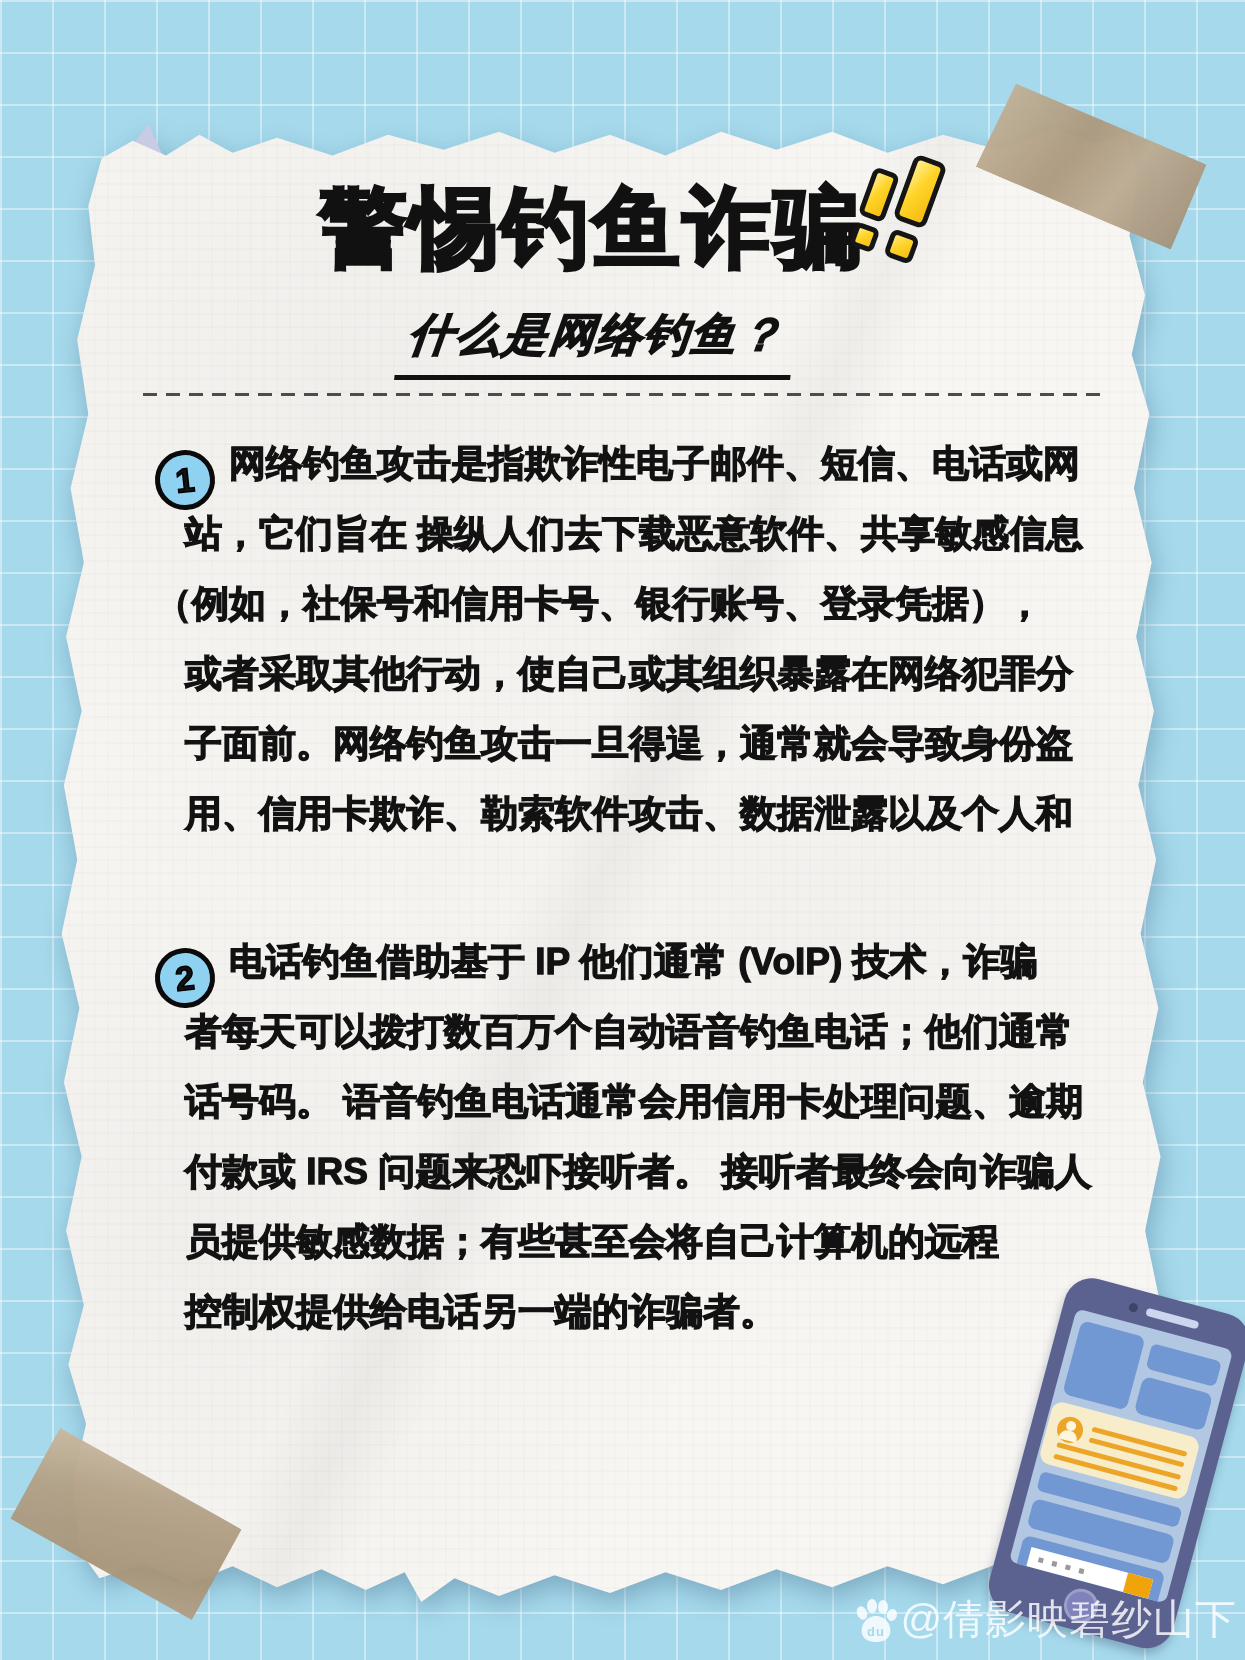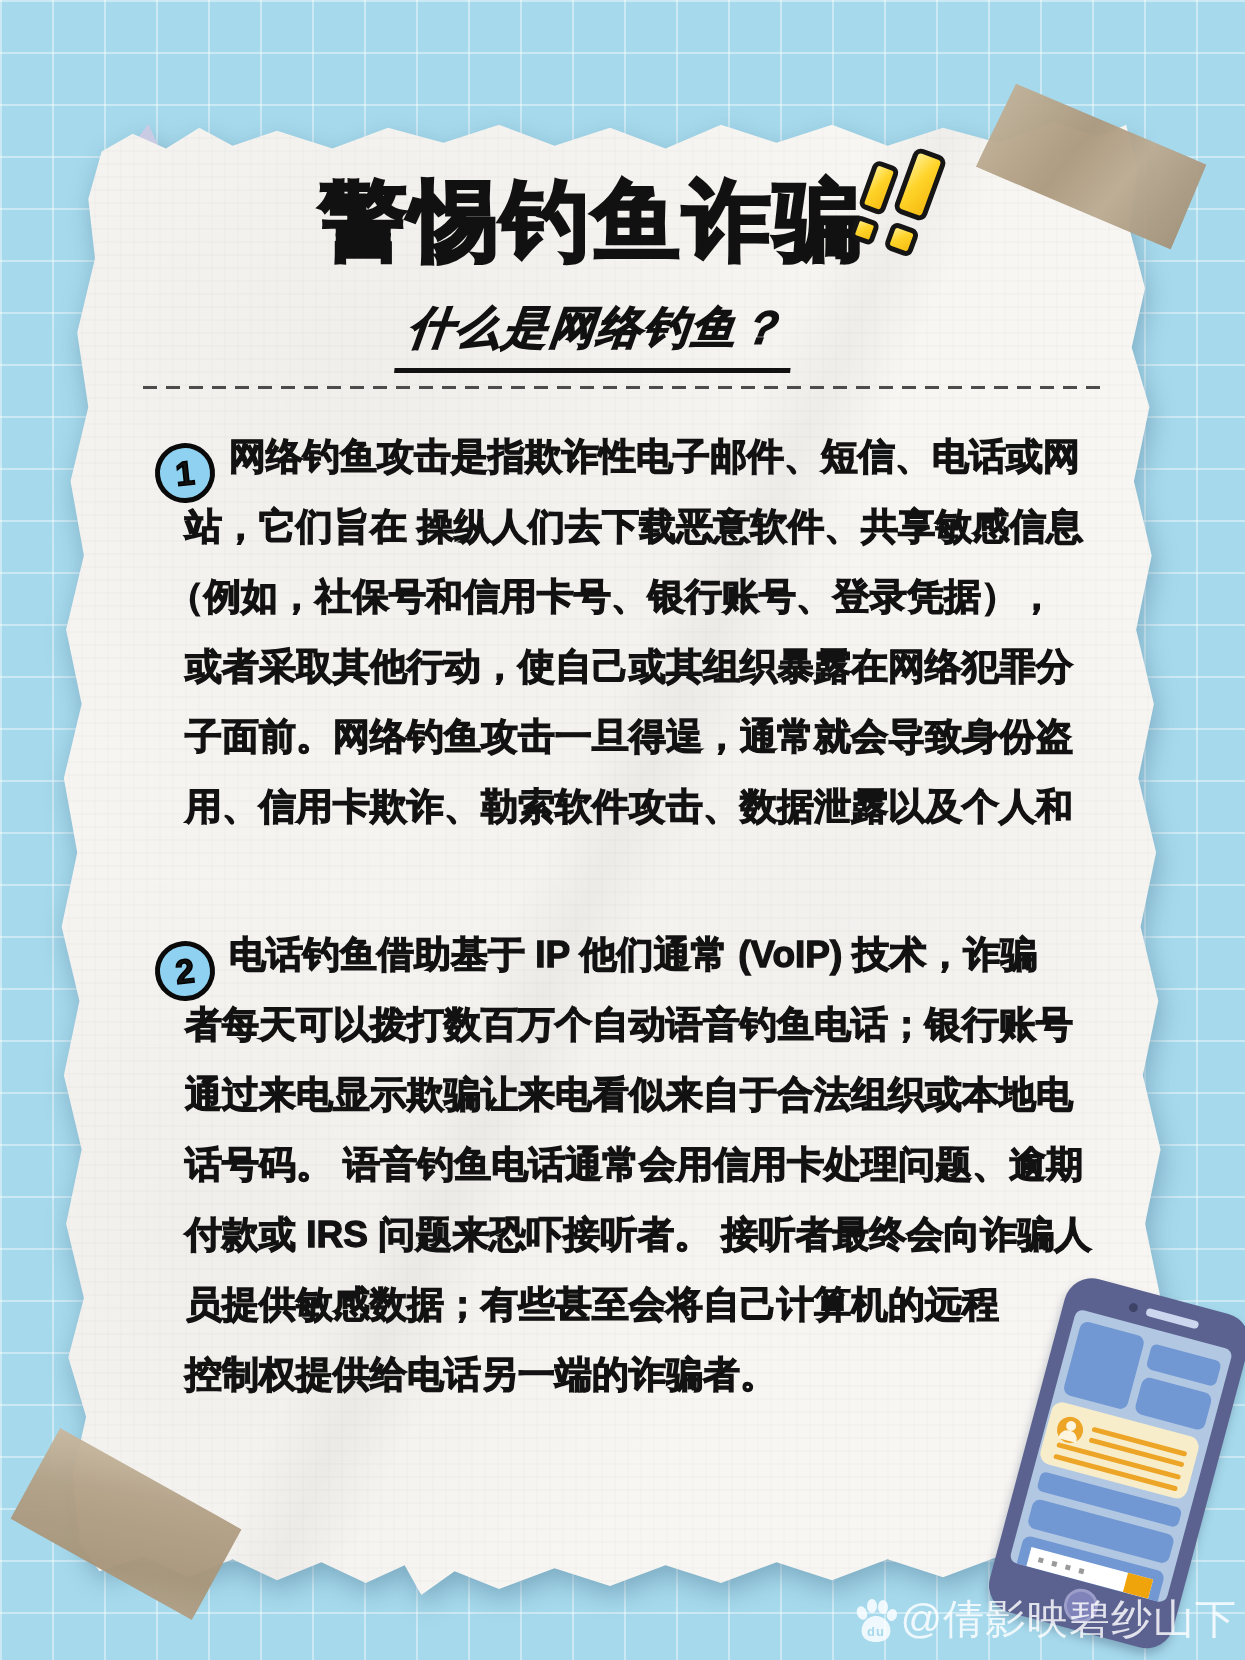--- a/index.html
+++ b/index.html
@@ -13,21 +13,21 @@
     background-size:52px 52px;
   }
   .stage{position:absolute;inset:0;}
 
   
   .paper-wrap{position:absolute;left:0;top:0;width:1245px;height:1660px;
     filter:drop-shadow(3px 10px 12px rgba(60,100,130,.38));z-index:2;}
   .fold-bit{position:absolute;left:126px;top:124px;width:36px;height:30px;
     background:#c9cae4;clip-path:polygon(0 100%,62% 0,100% 100%);}
   .paper{
-    position:absolute;left:55px;top:110px;width:1110px;height:1485px;
+    position:absolute;left:55px;top:117px;width:1110px;height:1485px;
     background-color:#f8f6f3;
     background-image:
       linear-gradient(115deg, transparent 46%, rgba(0,0,0,.035) 50%, transparent 54%),
       radial-gradient(circle at 28% 18%, rgba(0,0,0,.03), transparent 38%),
       radial-gradient(circle at 70% 55%, rgba(0,0,0,.025), transparent 42%),
       radial-gradient(circle at 15% 75%, rgba(0,0,0,.03), transparent 35%),
       repeating-linear-gradient(0deg, rgba(0,0,0,.016) 0 2px, transparent 2px 13px),
       repeating-linear-gradient(90deg, rgba(0,0,0,.013) 0 2px, transparent 2px 13px);
     clip-path:polygon(
       4.2% 2.8%,7% 1.6%,10% 2.6%,13% 1.2%,16% 2.4%,20% 1.4%,25% 2.6%,30% 1.2%,
@@ -141,30 +141,29 @@
 
       <div class="subtitle-row">
         <span class="subtitle">什么是网络钓鱼？</span>
       </div>
 
       <div class="divider"></div>
 
       <div class="para para1">
         <div class="line"><span class="badge">1</span><span>网络钓鱼攻击是指欺诈性电子邮件、短信、电话或网</span></div>
         <div class="line cont">站，它们旨在 操纵人们去下载恶意软件、共享敏感信息</div>
-        <div class="line cont" style="margin-left:12px;">（例如，社保号和信用卡号、银行账号、登录凭据），</div>
+        <div class="line cont" style="margin-left:0;">（例如，社保号和信用卡号、银行账号、登录凭据），</div>
         <div class="line cont">或者采取其他行动，使自己或其组织暴露在网络犯罪分</div>
         <div class="line cont">子面前。网络钓鱼攻击一旦得逞，通常就会导致身份盗</div>
         <div class="line cont">用、信用卡欺诈、勒索软件攻击、数据泄露以及个人和</div>
       </div>
 
       <div class="para para2">
         <div class="line"><span class="badge">2</span><span>电话钓鱼借助基于 IP 他们通常 (VoIP) 技术，诈骗</span></div>
-        <div class="line cont">者每天可以拨打数百万个自动语音钓鱼电话；银行账号</div>
-        <div class="line cont">通过来电显示欺骗让来电看似来自于合法组织或本地电</div>
+        <div class="line cont">者每天可以拨打数百万个自动语音钓鱼电话；他们通常</div>
         <div class="line cont">话号码。 语音钓鱼电话通常会用信用卡处理问题、逾期</div>
         <div class="line cont">付款或 IRS 问题来恐吓接听者。 接听者最终会向诈骗人</div>
         <div class="line cont">员提供敏感数据；有些甚至会将自己计算机的远程</div>
         <div class="line cont">控制权提供给电话另一端的诈骗者。</div>
       </div>
 
     </div>
   </div>
 
   <div class="tape tape-tr"></div>

